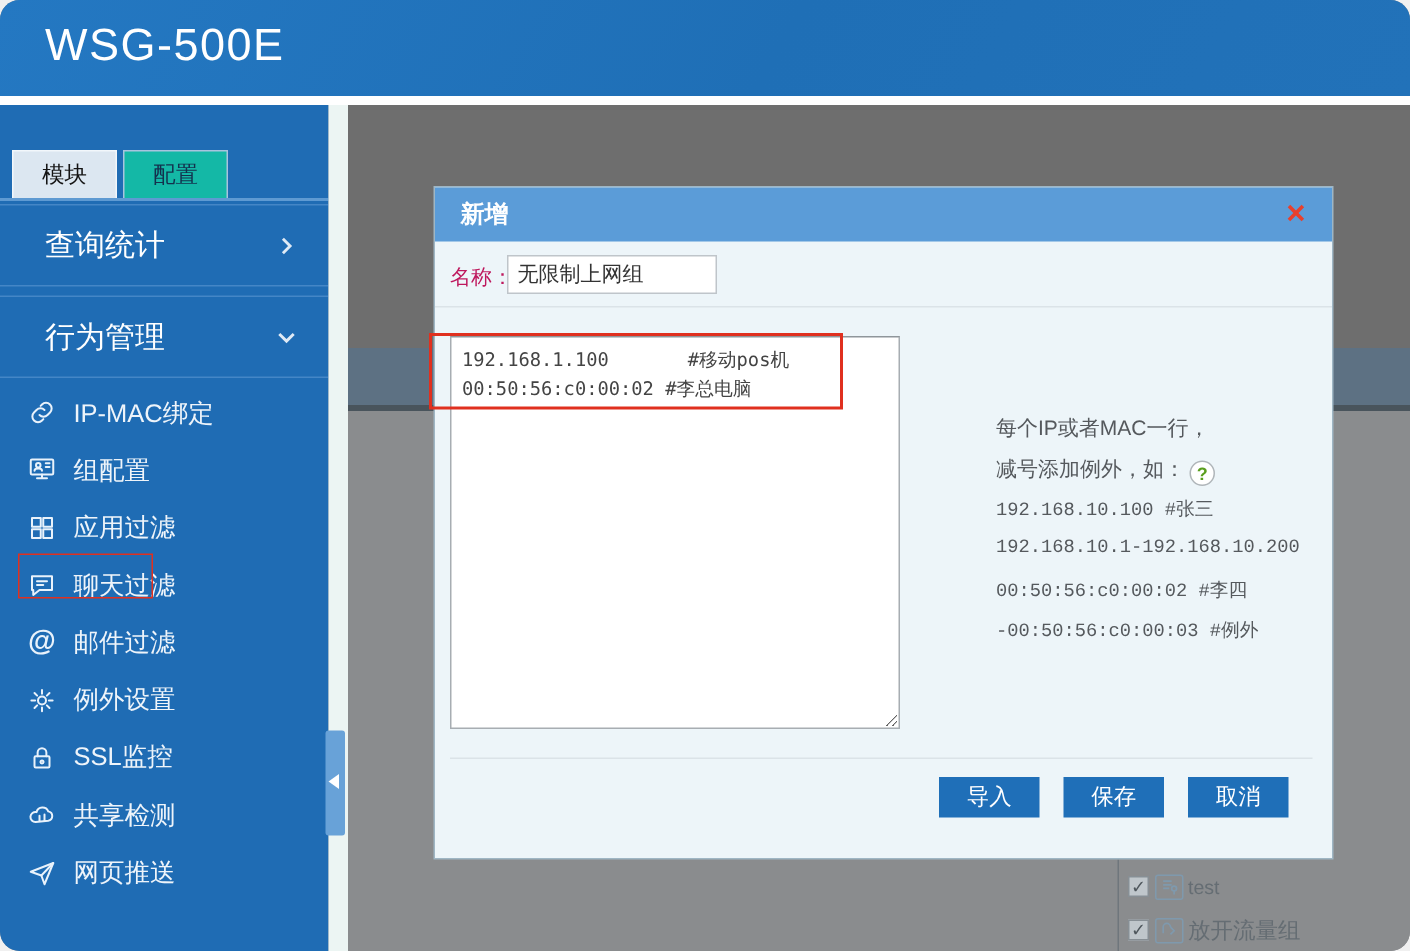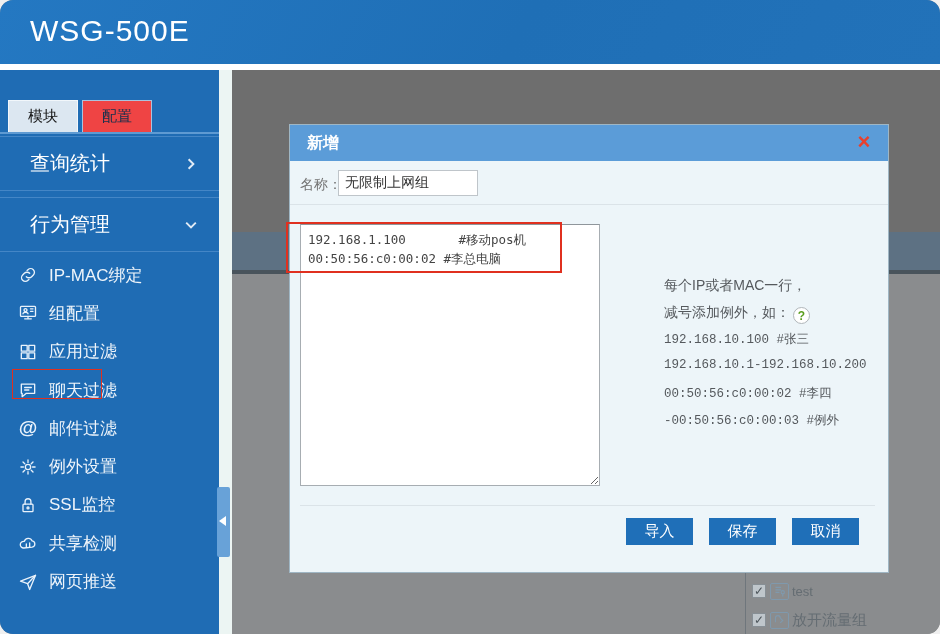--- a/index.html
+++ b/index.html
@@ -15,21 +15,21 @@
   .top-divider { position:absolute; left:0; top:64px; width:940px; height:6px; background:#ffffff; }
 
   
   .sidebar { position:absolute; left:0; top:70px; width:219px; height:564px; background:#1f6cb4; }
   .side-gutter { position:absolute; left:219px; top:70px; width:13px; height:564px; background:#ecf5f3; }
 
   .tabs { position:absolute; left:8px; top:30px; display:flex; gap:4px; }
   .tab { width:70px; height:32px; display:flex; align-items:center; justify-content:center;
          font-size:15px; cursor:pointer; }
   .tab.active { background:#dce7f1; color:#141414; border:1px solid #f2f7fb; border-bottom:none; }
-  .tab.inactive { background:#ef4444; color:#14304d; border:1px solid #a9c3de; border-bottom:none; }
+  .tab.inactive { background:#14b8a6; color:#14304d; border:1px solid #a9c3de; border-bottom:none; }
   .tab-underline { position:absolute; left:0; top:62px; width:219px; height:2px; background:#5e9ad2; }
 
   .group { position:absolute; left:0; width:219px; height:55px; color:#ffffff; font-size:20px;
            display:flex; align-items:center; padding-left:30px;
            border-top:1px solid #4486c6; border-bottom:1px solid #4486c6; cursor:pointer; }
   .group .chev { position:absolute; right:20px; top:50%; transform:translateY(-50%); }
   .group1 { top:66px; }
   .group2 { top:127px; }
 
   .menu { position:absolute; left:0; top:186px; width:219px; }
@@ -66,21 +66,21 @@
   .bg-label2 { font-size:15px; }
 
   
   .modal { position:absolute; left:290px; top:125px; width:598px; height:447px;
            background:#edf5f9; box-shadow:0 0 0 1px #9fb6c4; }
   .modal-header { position:absolute; left:0; top:0; width:598px; height:36px; background:#5b9cd8; }
   .modal-title { position:absolute; left:17px; top:8px; color:#ffffff; font-size:16px; font-weight:bold; }
   .modal-close { position:absolute; right:12px; top:4px; width:24px; height:26px; border:none;
                  background:transparent; color:#e8402d; font-size:22px; font-weight:bold;
                  line-height:26px; cursor:pointer; }
-  .name-label { position:absolute; left:10px; top:51px; font-size:14px; color:#737373; }
+  .name-label { position:absolute; left:10px; top:51px; font-size:14px; color:#be185d; }
   .name-input { position:absolute; left:48px; top:45px; width:140px; height:26px;
                 border:1px solid #bfc5ca; background:#ffffff; font-size:14px; color:#333;
                 padding:0 6px; font-family:"Liberation Sans", sans-serif; }
   .modal-sep1 { position:absolute; left:0; top:79px; width:598px; height:1px; background:#dbe3e8; }
   .entries-area { position:absolute; left:10px; top:99px; width:300px; height:262px;
                   border:1px solid #a7adb2; border-top-color:#8f969b; background:#ffffff;
                   font-family:"DejaVu Sans Mono", monospace; font-size:12.5px; line-height:19px;
                   color:#444; padding:5px 7px; resize:both; overflow:auto; }
   .help { position:absolute; left:374px; top:152px; width:235px; color:#55595d; }
   .help-line { height:27px; font-size:14px; }

